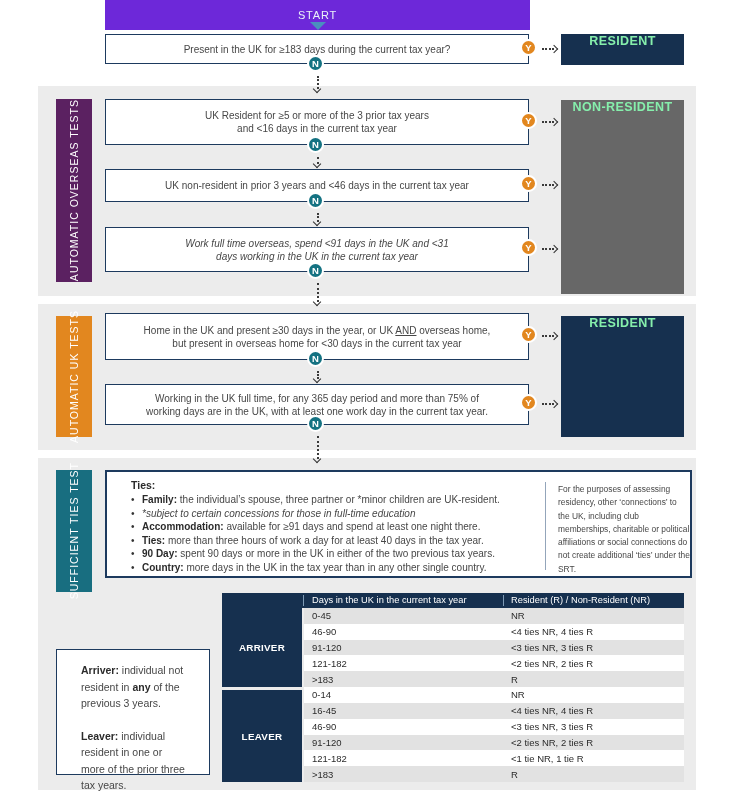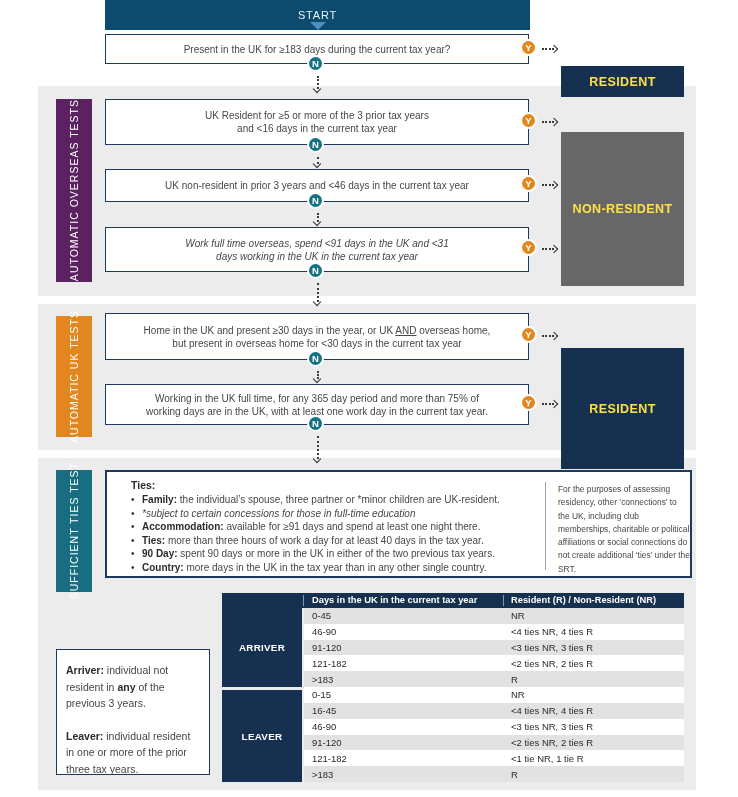--- a/index.html
+++ b/index.html
@@ -12,65 +12,65 @@
   .vbar span { writing-mode:vertical-rl; transform:rotate(180deg); color:#fff; font-size:10.5px; letter-spacing:1px; white-space:nowrap; }
   .vbar-purple { background:#5b2161; }
   .vbar-orange { background:#e2871f; }
   .vbar-teal   { background:#186e80; }
 
   .qbox { position:absolute; left:105px; width:424px; background:#fff; border:1.6px solid #1d3a5e;
           display:flex; flex-direction:column; align-items:center; justify-content:center;
           font-size:10px; color:#474747; line-height:13px; text-align:center; }
   .ul { text-decoration:underline; }
 
-  .result { position:absolute; left:561px; width:123px; display:flex; align-items:center; justify-content:center;
-            color:#fde047; font-weight:bold; font-size:12.5px; letter-spacing:.4px;margin-top:32px; }
+  .result { position:absolute; left:561px; width:123px; display:flex; align-items:flex-start; justify-content:center;
+            color:#86efac; font-weight:bold; font-size:12.5px; letter-spacing:.4px; }
   .navybg { background:#16304f; }
   .graybg { background:#676767; }
 
   .badge { position:absolute; width:17px; height:17px; border:2px solid #fff; border-radius:50%;
            display:flex; align-items:center; justify-content:center; color:#fff; font-weight:bold; font-size:9.5px; z-index:5; }
   .badge-y { background:#e2871f; }
   .badge-n { background:#147282; }
 
   .dotv { position:absolute; width:0; border-left:2px dotted #3a3a3a; }
   .doth { position:absolute; height:0; border-top:2px dotted #3a3a3a; }
   .chev { position:absolute; width:6px; height:6px; border-right:1.6px solid #2f2f2f; border-bottom:1.6px solid #2f2f2f; }
   .chev-down  { transform:rotate(45deg); }
   .chev-right { transform:rotate(-45deg); }
 
-  .start { position:absolute; left:105px; top:0; width:425px; height:30px; background:#0c4a6e;
+  .start { position:absolute; left:105px; top:0; width:425px; height:30px; background:#6d28d9;
            display:flex; align-items:center; justify-content:center; color:#eaf2f8; font-size:11px; letter-spacing:.8px; }
   .start-tri { position:absolute; left:310px; top:22px; width:0; height:0;
                border-left:8px solid transparent; border-right:8px solid transparent; border-top:8px solid #4a8fbe; }
 
   .tiesbox { position:absolute; left:105px; top:470px; width:587px; height:108px; background:#fff; border:2px solid #1d3a5e;padding-left:8px; }
   .ties-head { position:absolute; left:24px; top:7px; font-size:10.5px; font-weight:bold; color:#2b2b2b; }
   .ties-list { position:absolute; left:24px; top:21px; width:400px; list-style:none; }
   .ties-list li { position:relative; font-size:10px; color:#474747; line-height:13.5px; padding-left:11px; }
   .ties-list li::before { content:"•"; position:absolute; left:0; color:#333; }
   .ties-list b, .ties-head, .defs b { color:#2b2b2b; }
   .ties-foot { font-size:8px; color:#5a5a5a; line-height:13px; padding-left:11px; }
   .ties-divider { position:absolute; left:438px; top:10px; height:88px; width:1px; background:#93a5ba; }
   .ties-note { position:absolute; left:451px; top:11px; width:132px; font-size:8.4px; line-height:13.3px; color:#474747; }
 
   .table { position:absolute; left:222px; top:593px; width:462px; height:189px; }
   .thead { position:absolute; left:0; top:0; width:462px; height:15px; background:#16304f; }
-  .thead span { position:absolute; top:2px; color:#fff; font-weight:bold; font-size:9.3px; white-space:nowrap; }
+  .thead span { position:absolute; top:2px; color:#fff; font-weight:normal; font-size:9.3px; white-space:nowrap; }
   .thead .sep { position:absolute; top:2px; width:1px; height:11px; background:#7e9ab5; }
   .labelcol { position:absolute; left:0; width:80px; background:#16304f; display:flex; align-items:center; justify-content:center;
               color:#fff; font-weight:bold; font-size:9.8px; letter-spacing:.3px; }
   .rows { position:absolute; left:82px; top:15px; width:380px; height:174px; display:flex; flex-direction:column; }
   .trow { flex:1; display:flex; align-items:center; background:#fff; font-size:9.5px; color:#2b2b2b; }
   .trow.shade { background:#e2e2e2; }
   .td-days { width:199px; padding-left:8px; }
   .td-result { flex:1; padding-left:8px; }
 
   .defs { position:absolute; left:56px; top:649px; width:154px; height:126px; background:#fff; border:1.6px solid #1d3a5e;
-          padding:12px 9px; font-size:10.5px; color:#474747; line-height:16.5px; }
+          padding:12px 24px; font-size:10.5px; color:#474747; line-height:16.5px; }
   .defs p + p { margin-top:16px; }
 </style>
 </head>
 <body>
 
 <div class="canvas">
 
   <div class="secbg" style="top:86px;height:210px;"></div>
   <div class="secbg" style="top:304px;height:146px;"></div>
   <div class="secbg" style="top:458px;height:332px;"></div>
@@ -122,21 +122,21 @@
     <div>Work full time overseas, spend &lt;91 days in the UK and &lt;31</div>
     <div>days working in the UK in the current tax year</div>
   </div>
   <div class="badge badge-y" style="left:520px;top:239px;">Y</div>
   <div class="doth" style="left:542px;top:248px;width:12px;"></div>
   <div class="chev chev-right" style="left:551px;top:246px;"></div>
   <div class="badge badge-n" style="left:307px;top:262px;">N</div>
   <div class="dotv" style="left:317px;top:283px;height:19px;"></div>
   <div class="chev chev-down" style="left:314px;top:299px;"></div>
 
-  <div class="result graybg" style="top:100px;height:154px;">
+  <div class="result graybg" style="top:100px;height:194px;">
       <span>NON-RESIDENT</span>
     </div>
 
   <div class="vbar vbar-orange" style="top:316px;height:121px;">
     <span>AUTOMATIC UK TESTS</span>
   </div>
 
   <div class="qbox" style="top:313px;height:47px;">
     <div><span>Home in the UK and present ≥30 days in the year, or UK </span><span class="ul">AND</span><span> overseas home,</span></div>
     <div>but present in overseas home for &lt;30 days in the current tax year</div>
@@ -214,21 +214,21 @@
         </div>
       <div class="trow">
           <span class="td-days">121-182</span>
           <span class="td-result">&lt;2 ties NR, 2 ties R</span>
         </div>
       <div class="trow shade">
           <span class="td-days">&gt;183</span>
           <span class="td-result">R</span>
         </div>
       <div class="trow">
-          <span class="td-days">0-15</span>
+          <span class="td-days">0-14</span>
           <span class="td-result">NR</span>
         </div>
       <div class="trow shade">
           <span class="td-days">16-45</span>
           <span class="td-result">&lt;4 ties NR, 4 ties R</span>
         </div>
       <div class="trow">
           <span class="td-days">46-90</span>
           <span class="td-result">&lt;3 ties NR, 3 ties R</span>
         </div>

